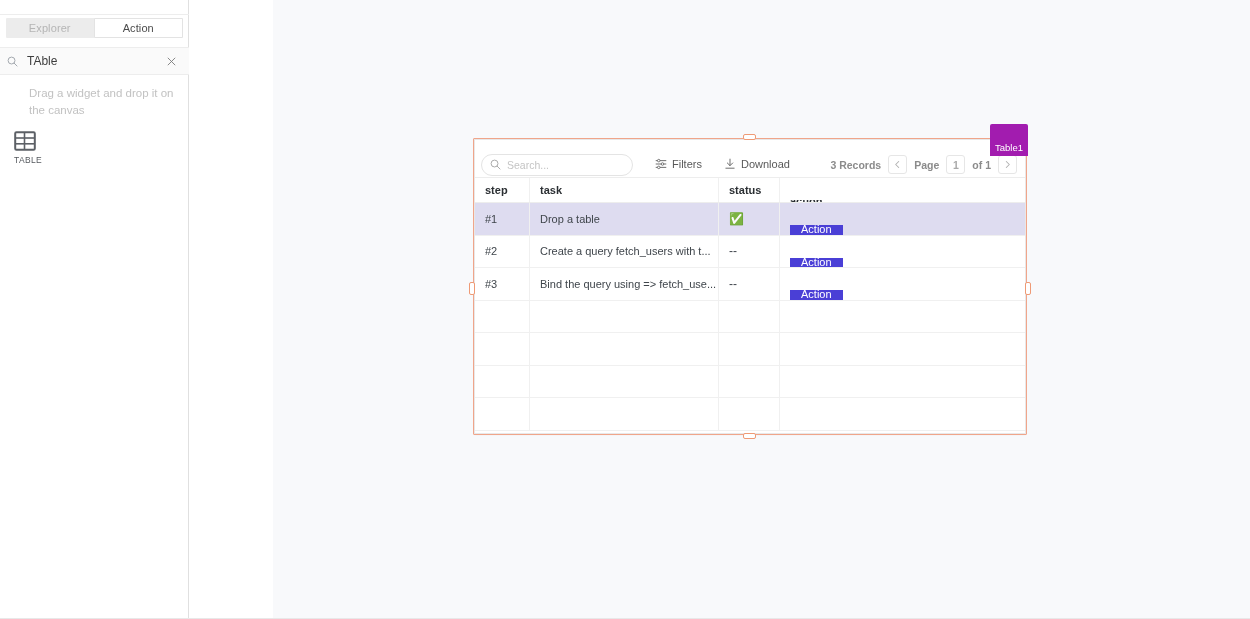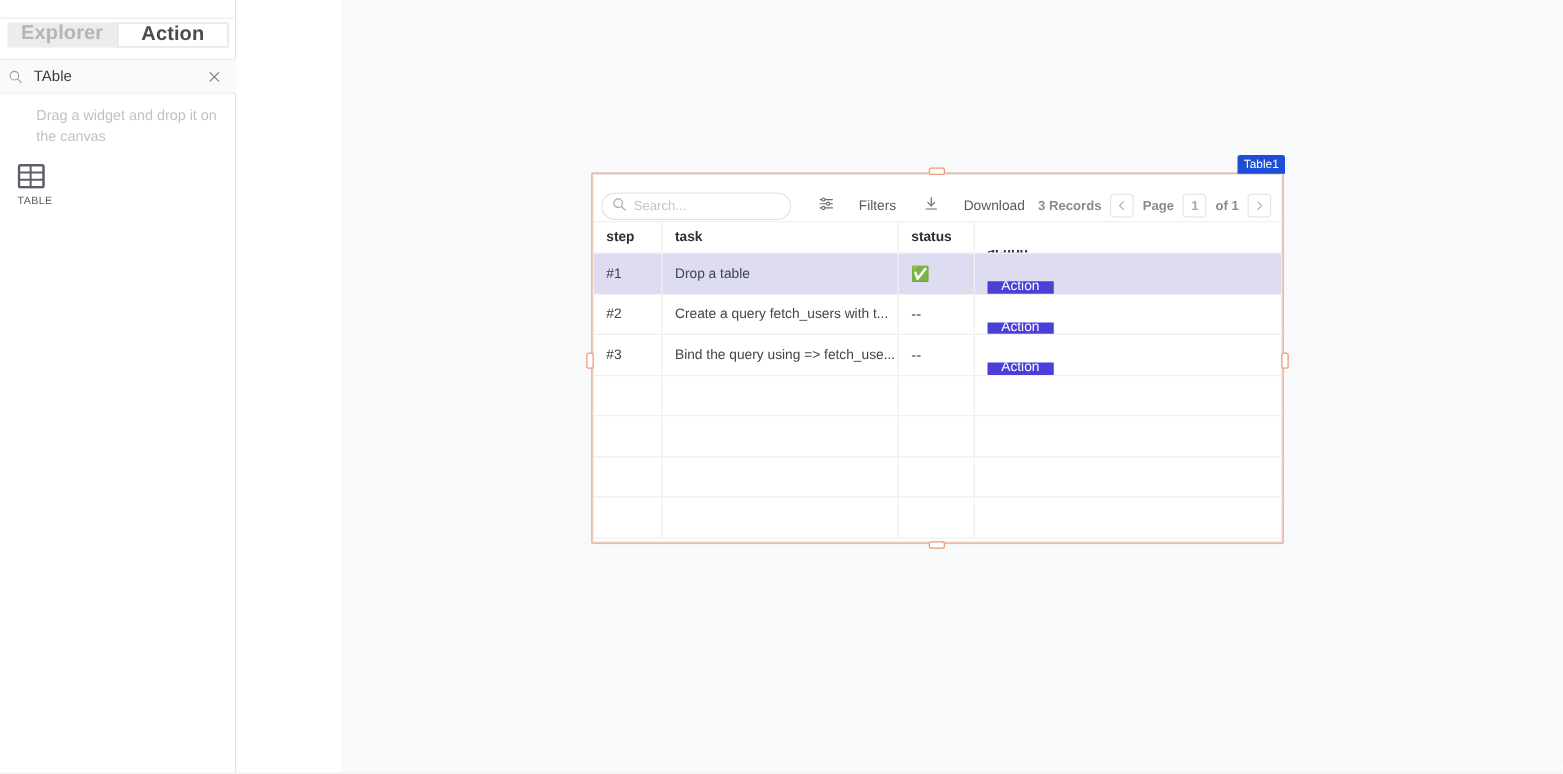--- a/index.html
+++ b/index.html
@@ -43,28 +43,27 @@
     left: 6px; top: 18px;
     width: 177px;
     height: 20px;
     background: #ececec;
     border-radius: 1px;
     display: flex;
   }
   .tab {
     flex: 1;
     display: flex;
-    align-items: flex-start;
+    align-items: center;
     justify-content: center;
-    font-size: 16px;
+    font-size: 11px;
     color: #b5b5b5;
     letter-spacing: .1px;
     cursor: pointer;
     height: 20px;
-    font-weight: bold;
   }
   .tab.active {
     background: #ffffff;
     color: #4b4b4b;
     border: 1px solid #e3e3e3;
     border-radius: 1px;
   }
 
   .search-row {
     position: absolute;
@@ -151,22 +150,22 @@
     inset: 0;
     border: 1px solid #f0a58a;
     border-radius: 1px;
     pointer-events: none;
     z-index: 5;
   }
   .badge {
     position: absolute;
     right: -1px; top: -14px;
     height: 15px;
-    padding: 0 5px;
-    background: #1d4ed8;
+    padding: 16px 5px;
+    background: #a21caf;
     color: #ffffff;
     font-size: 9.5px;
     line-height: 15px;
     border-radius: 2px 2px 0 0;
     z-index: 6;
     white-space: nowrap;
   }
 
   .handle {
     position: absolute;
@@ -207,22 +206,21 @@
     padding: 0 8px;
     cursor: text;
   }
   .tsearch .ph {
     margin-left: 6px;
     font-size: 10.5px;
     color: #c4c4c4;
   }
   .tbtn {
     display: flex;
-    align-items: center;
-    gap: 20px;
+    gap: 5px;
     margin-left: 22px;
     font-size: 11px;
     color: #595959;
     cursor: pointer;
   }
   .spacer { flex: 1; }
 
   .pager {
     display: flex;
     align-items: center;

